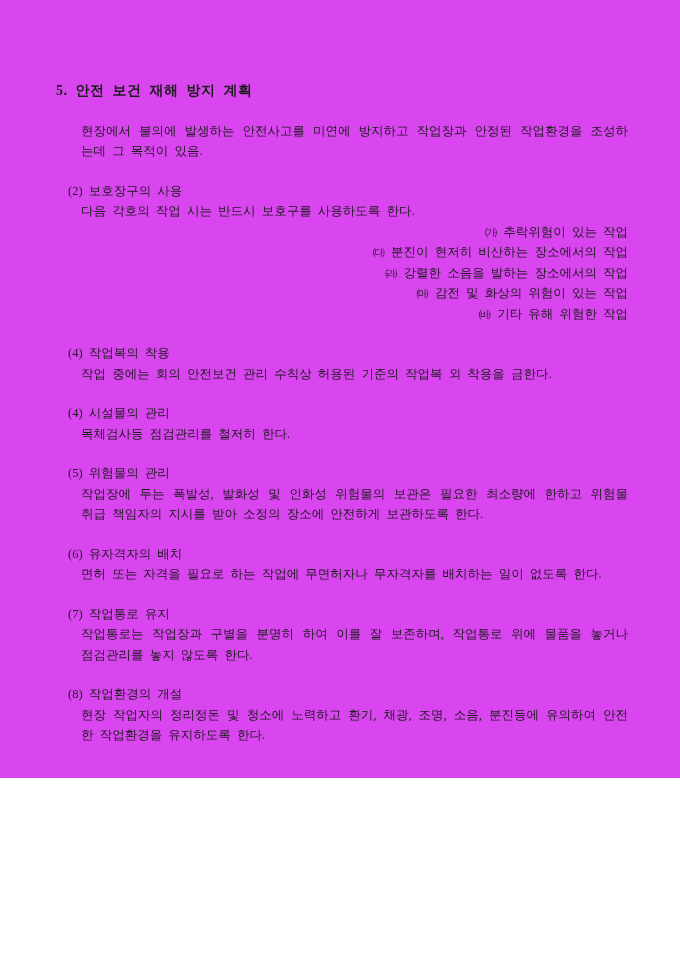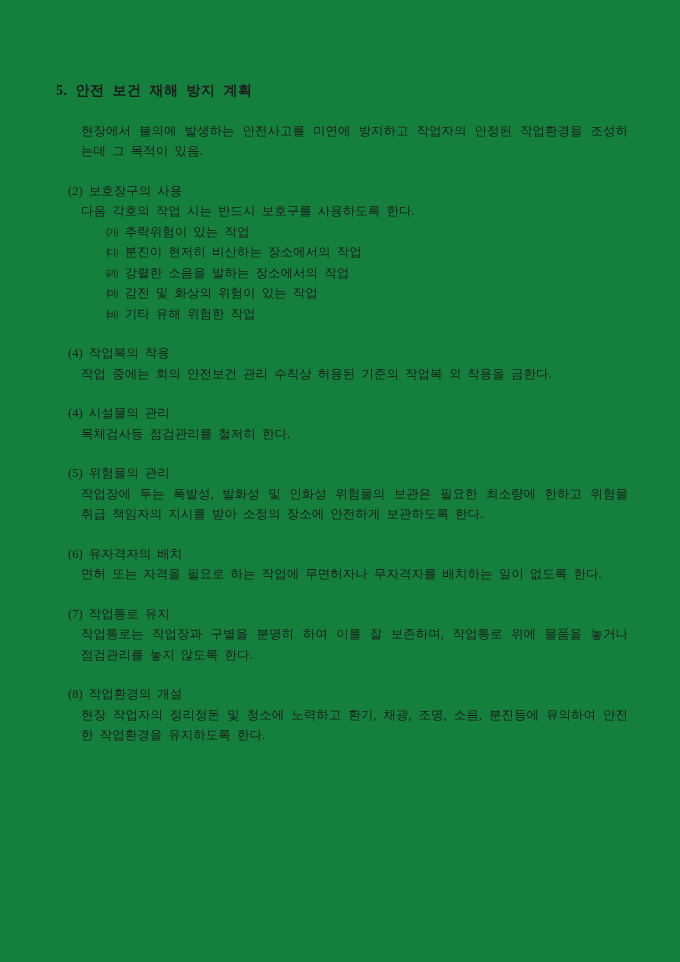--- a/index.html
+++ b/index.html
@@ -1,21 +1,21 @@
 <!DOCTYPE html>
 <html><head>
 <meta charset="utf-8">
 <style>
   * { margin: 0; padding: 0; box-sizing: border-box; }
   html, body { background: #ffffff; }
   .page {
     position: relative;
     width: 680px;
-    height: 962px;
-    background: #15803d;
+    height: 778px;
+    background: #d946ef;
     color: #1c1c1c;
     font-family: "Liberation Serif", "DejaVu Serif", serif;
     font-size: 12.5px;
     line-height: 20.5px;
     overflow: hidden;
   }
   .content {
     padding: 81px 52px 0 56px; 
   }
   .doc-title {
@@ -36,35 +36,36 @@
     margin-left: 25px;   
     word-spacing: 3px;
     overflow: hidden;
   }
   .bline.just {
     text-align: justify;
     text-align-last: justify;
     white-space: normal;
   }
   .subitem {
-    margin-left: 50px;   
+    margin-left: 24px;   
     word-spacing: 3px;
     white-space: nowrap;
+    text-align: right;
   }
 </style>
 </head>
 <body>
 
 <div class="page">
   <div class="content">
 
     <div class="doc-title">5. 안전 보건 재해 방지 계획</div>
 
     <div class="sec">
-      <div class="bline just">현장에서 불의에 발생하는 안전사고를 미연에 방지하고 작업자의 안정된 작업환경을 조성하</div>
+      <div class="bline just">현장에서 불의에 발생하는 안전사고를 미연에 방지하고 작업장과 안정된 작업환경을 조성하</div>
       <div class="bline">는데 그 목적이 있음.</div>
     </div>
 
     <div class="sec">
       <div class="shead">(2) 보호장구의 사용</div>
       <div class="bline">다음 각호의 작업 시는 반드시 보호구를 사용하도록 한다.</div>
       <div>
         <div class="subitem">㈎ 추락위험이 있는 작업</div>
         <div class="subitem">㈐ 분진이 현저히 비산하는 장소에서의 작업</div>
         <div class="subitem">㈑ 강렬한 소음을 발하는 장소에서의 작업</div>

